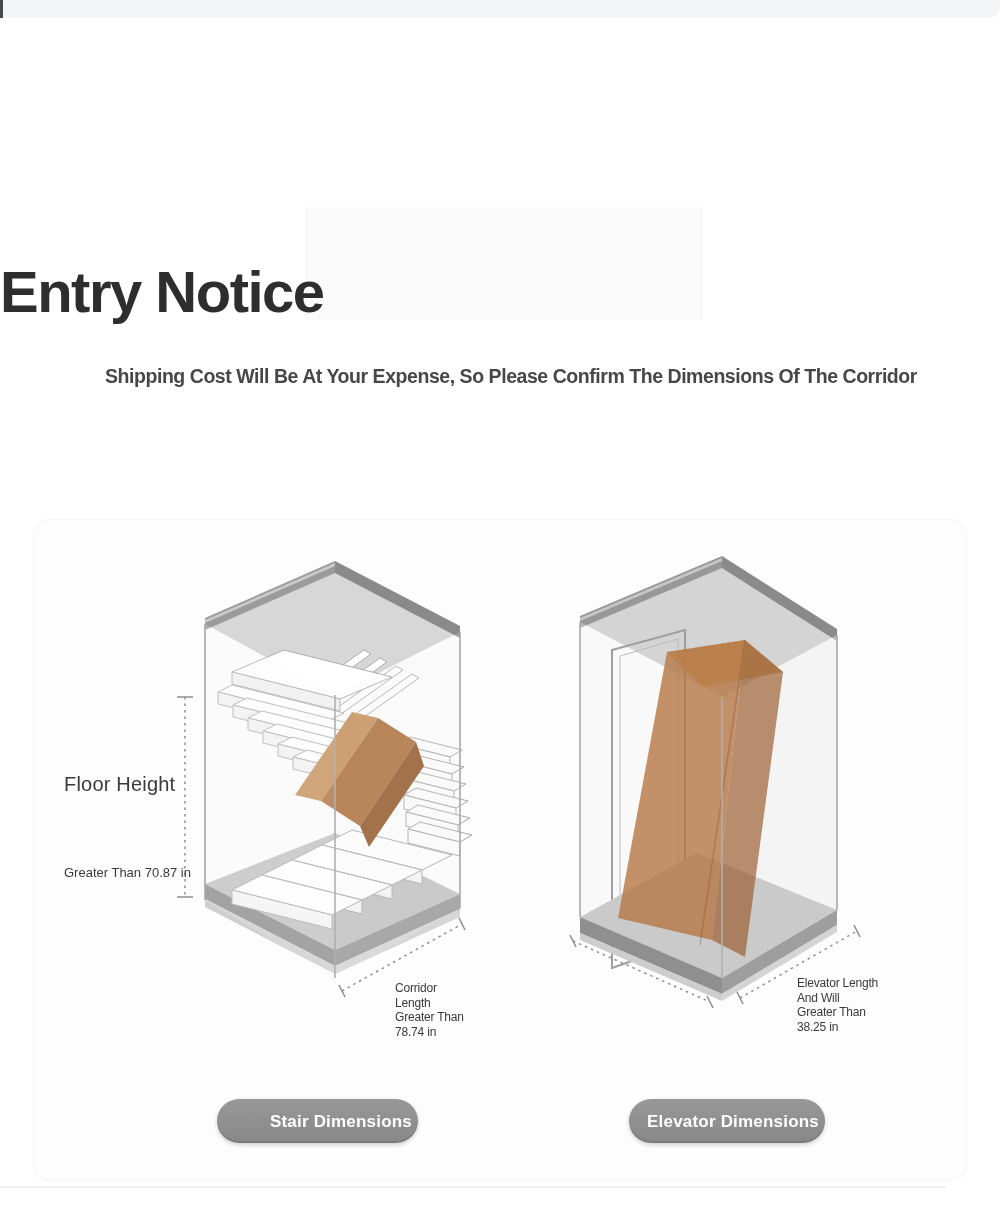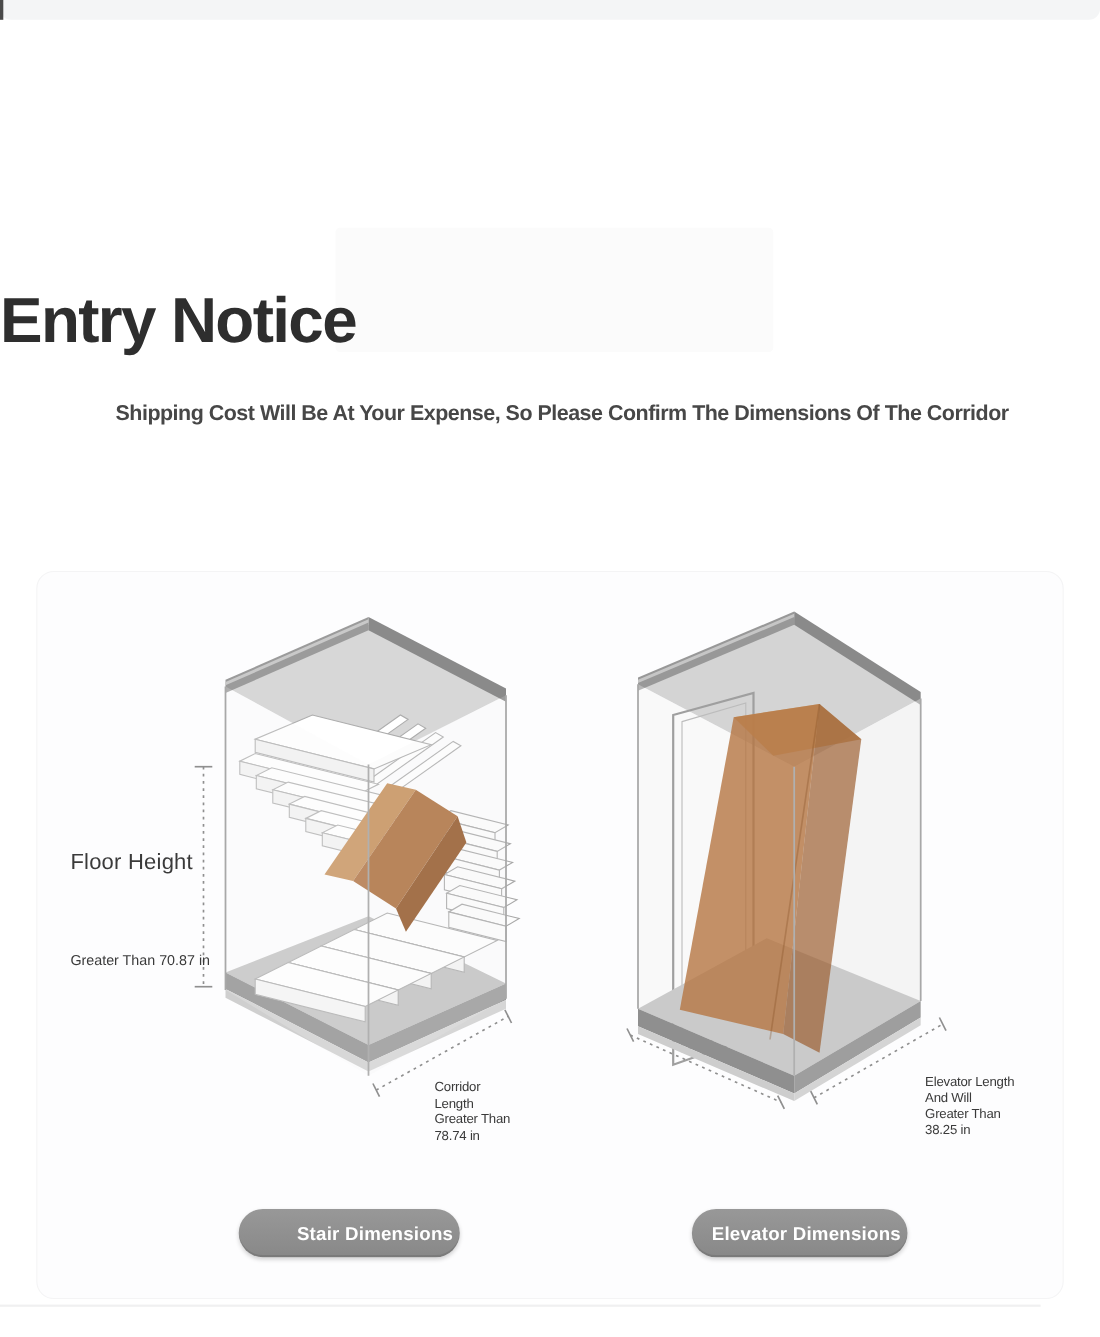--- a/index.html
+++ b/index.html
@@ -27,21 +27,21 @@
                 border:1px solid #f4f4f5;border-radius:16px;box-sizing:border-box;}
 
   svg{position:absolute;overflow:visible;}
 
   
   .lbl{color:#3a3a3a;}
   .floor-height-label{left:64px;top:773px;font-size:20px;letter-spacing:0.2px;text-align:right;}
   .floor-height-value{left:64px;top:829px;font-size:13px;margin-top:36px;}
   .dim-block{font-size:12px;line-height:14.6px;letter-spacing:-0.2px;}
   .corridor-block{left:395px;top:981px;}
-  .elevator-block{left:797px;top:976px;margin-left:44px;}
+  .elevator-block{left:797px;top:976px;}
 
   
   .pill{height:44px;border-radius:22px;color:#ffffff;font-size:17px;font-weight:700;
         letter-spacing:0.2px;text-align:right;line-height:44px;border:none;cursor:pointer;
         background:linear-gradient(#989898,#888888);
         box-shadow:0 2px 4px rgba(0,0,0,0.18), inset 0 -2px 0 rgba(0,0,0,0.10);
         font-family:"Liberation Sans","DejaVu Sans",sans-serif;}
   .stair-btn{left:217px;top:1099px;width:201px;}
   .elevator-btn{left:629px;top:1099px;width:196px;}
 </style>

